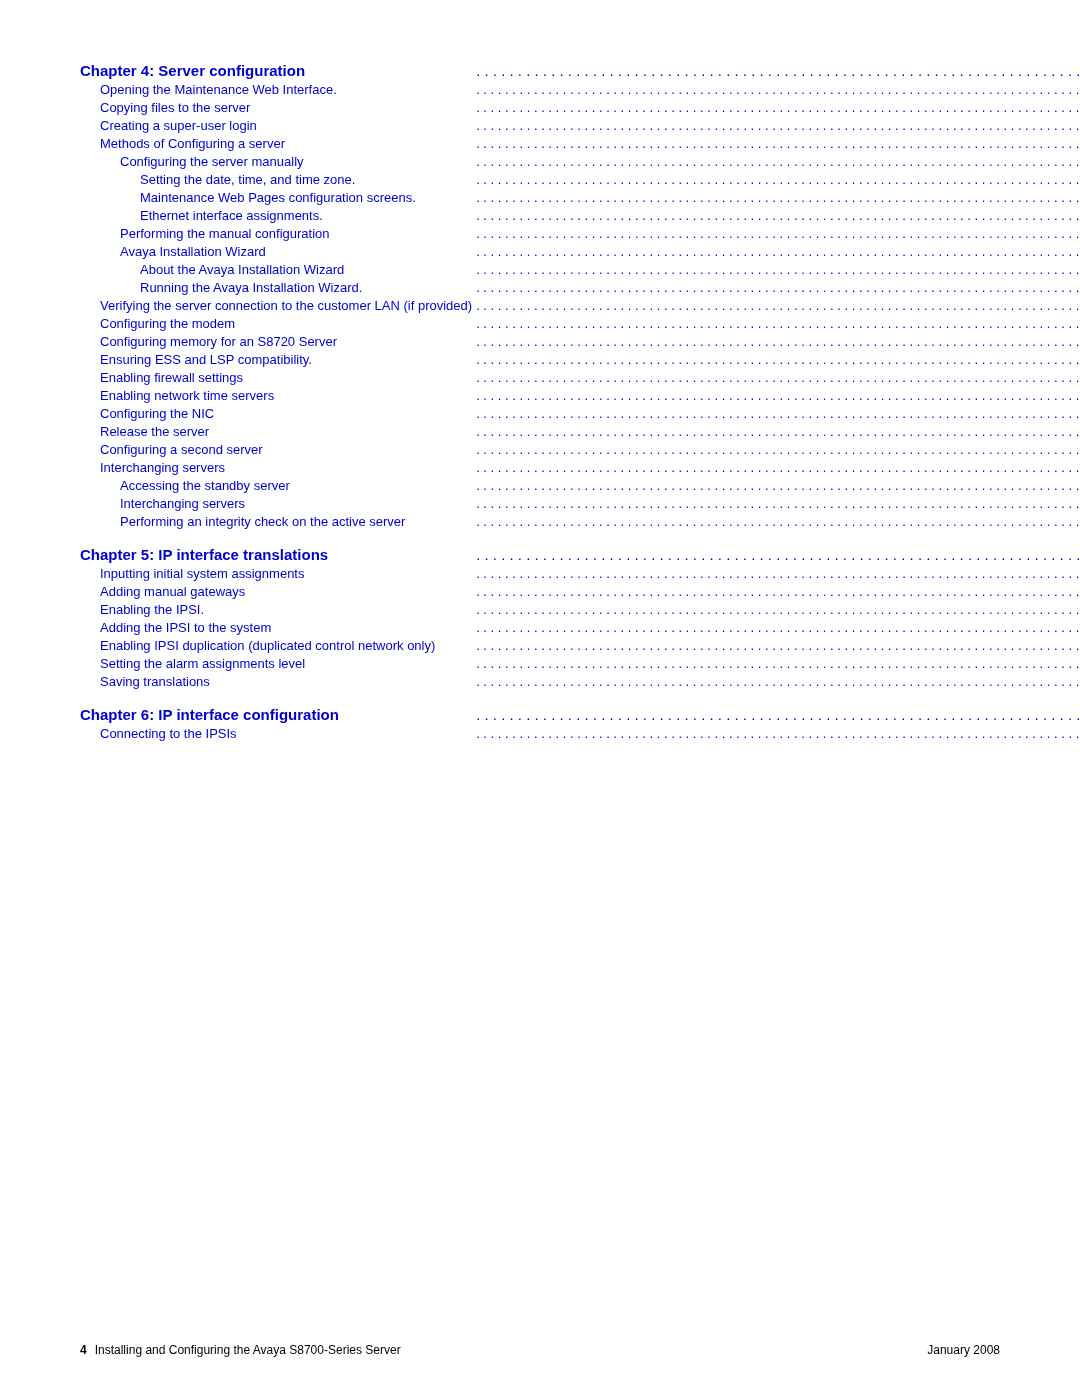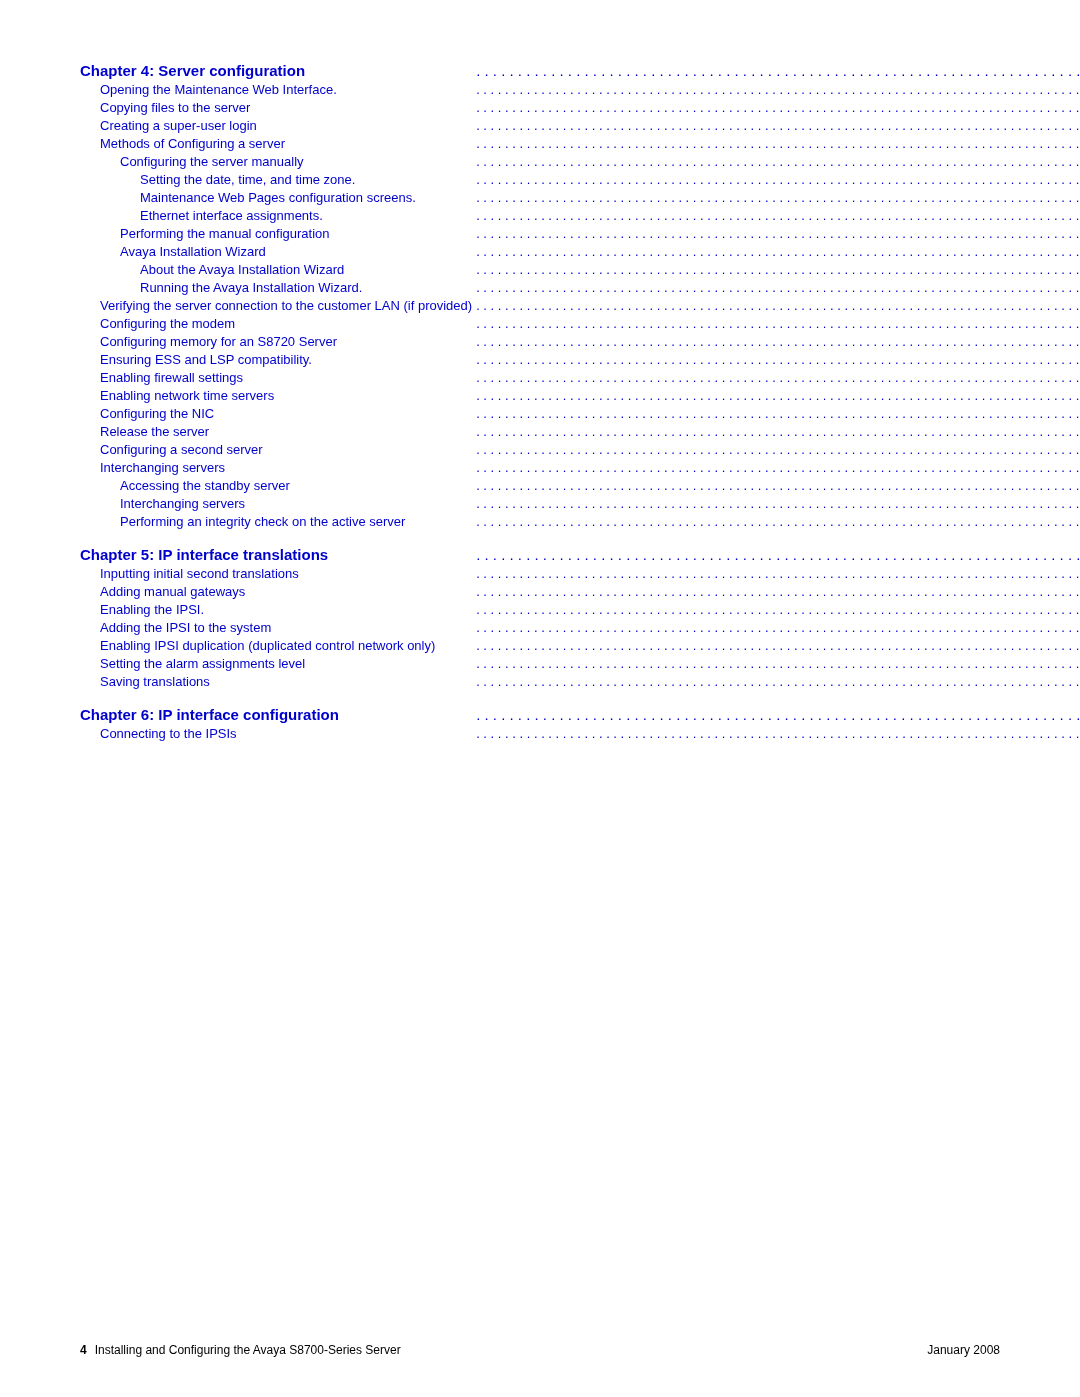--- a/index.html
+++ b/index.html
@@ -184,21 +184,21 @@
           <td style="width: 100%; overflow: hidden; padding-left: 4px; padding-right: 4px; vertical-align: bottom; white-space: nowrap;"><span style="color: rgb(0, 0, 204); font-size: 13px;">. . . . . . . . . . . . . . . . . . . . . . . . . . . . . . . . . . . . . . . . . . . . . . . . . . . . . . . . . . . . . . . . . . . . . . . . . . . . . . . . . . . .</span></td>
         </tr>
         <tr class="spacer-row">
           <td colspan="3"></td>
         </tr>
         <tr class="chapter-row">
           <td style="white-space: nowrap; padding-right: 0px;"><span class="entry-label " style="font-size: 15px; font-weight: bold;">Chapter 5: IP interface translations</span></td>
           <td style="width: 100%; overflow: hidden; padding-left: 4px; padding-right: 4px; vertical-align: bottom; white-space: nowrap;"><span style="color: rgb(0, 0, 204); font-size: 15px;">. . . . . . . . . . . . . . . . . . . . . . . . . . . . . . . . . . . . . . . . . . . . . . . . . . . . . . . . . . . . . . . . . . . . . . . . . . . . . . . . . . . .</span></td>
         </tr>
         <tr>
-          <td style="white-space: nowrap; padding-right: 0px;"><span class="entry-label indent1">Inputting initial second translations</span></td>
+          <td style="white-space: nowrap; padding-right: 0px;"><span class="entry-label indent1">Inputting initial system assignments</span></td>
           <td style="width: 100%; overflow: hidden; padding-left: 4px; padding-right: 4px; vertical-align: bottom; white-space: nowrap;"><span style="color: rgb(0, 0, 204); font-size: 13px;">. . . . . . . . . . . . . . . . . . . . . . . . . . . . . . . . . . . . . . . . . . . . . . . . . . . . . . . . . . . . . . . . . . . . . . . . . . . . . . . . . . . .</span></td>
         </tr>
         <tr>
           <td style="white-space: nowrap; padding-right: 0px;"><span class="entry-label indent1">Adding manual gateways</span></td>
           <td style="width: 100%; overflow: hidden; padding-left: 4px; padding-right: 4px; vertical-align: bottom; white-space: nowrap;"><span style="color: rgb(0, 0, 204); font-size: 13px;">. . . . . . . . . . . . . . . . . . . . . . . . . . . . . . . . . . . . . . . . . . . . . . . . . . . . . . . . . . . . . . . . . . . . . . . . . . . . . . . . . . . .</span></td>
         </tr>
         <tr>
           <td style="white-space: nowrap; padding-right: 0px;"><span class="entry-label indent1">Enabling the IPSI.</span></td>
           <td style="width: 100%; overflow: hidden; padding-left: 4px; padding-right: 4px; vertical-align: bottom; white-space: nowrap;"><span style="color: rgb(0, 0, 204); font-size: 13px;">. . . . . . . . . . . . . . . . . . . . . . . . . . . . . . . . . . . . . . . . . . . . . . . . . . . . . . . . . . . . . . . . . . . . . . . . . . . . . . . . . . . .</span></td>
         </tr>

